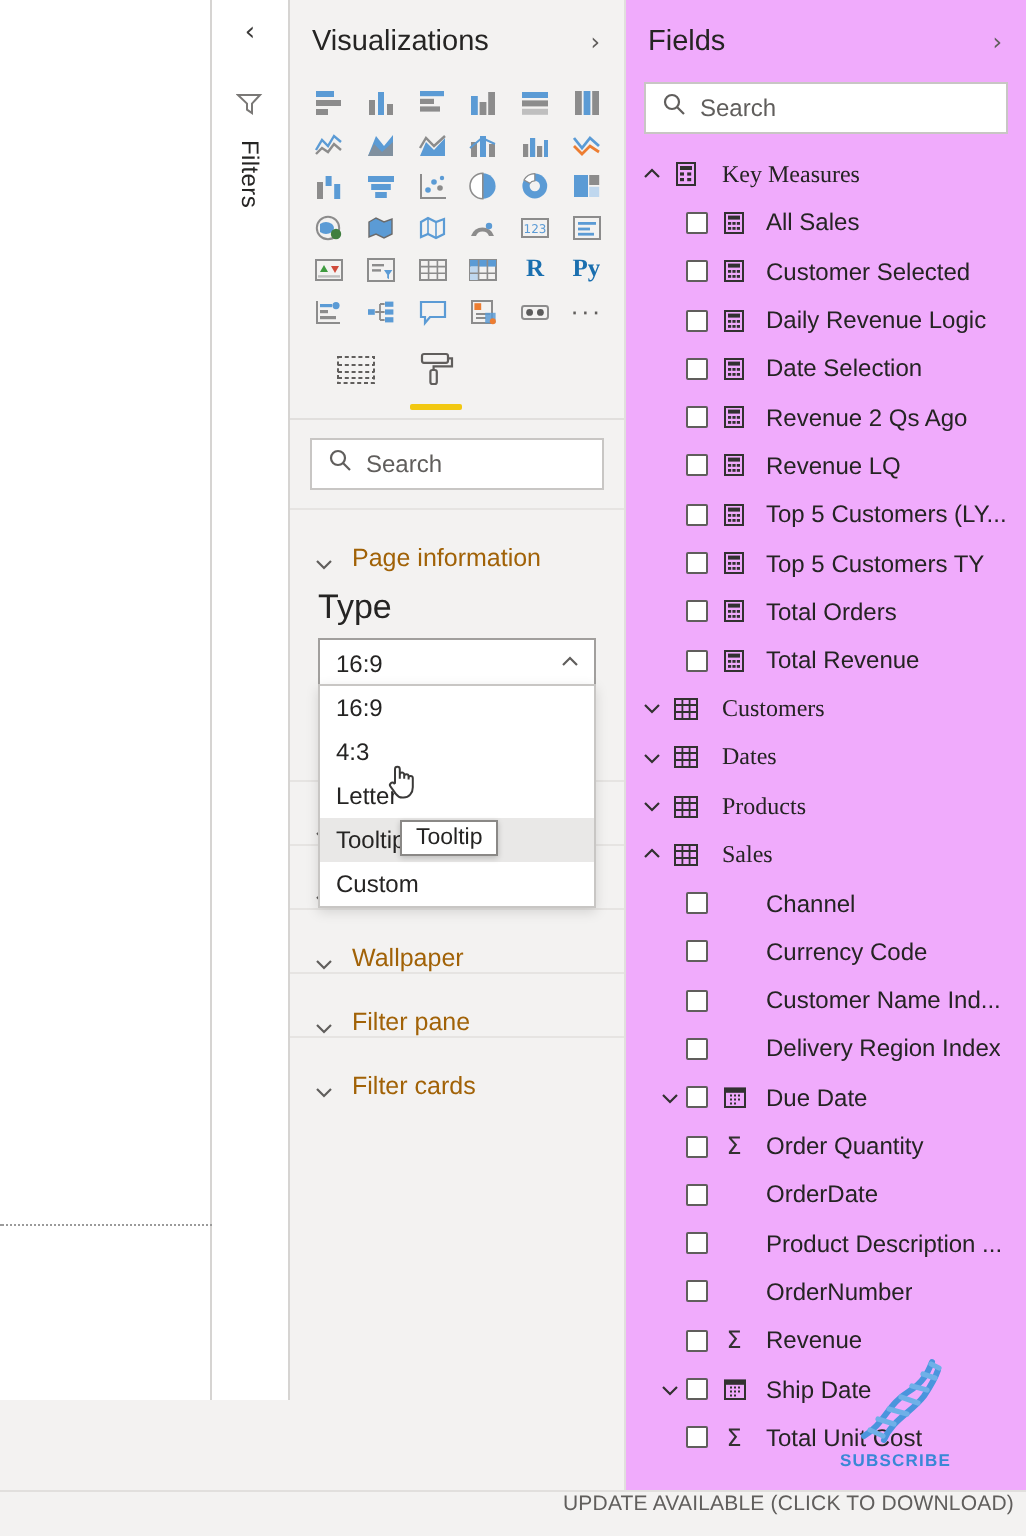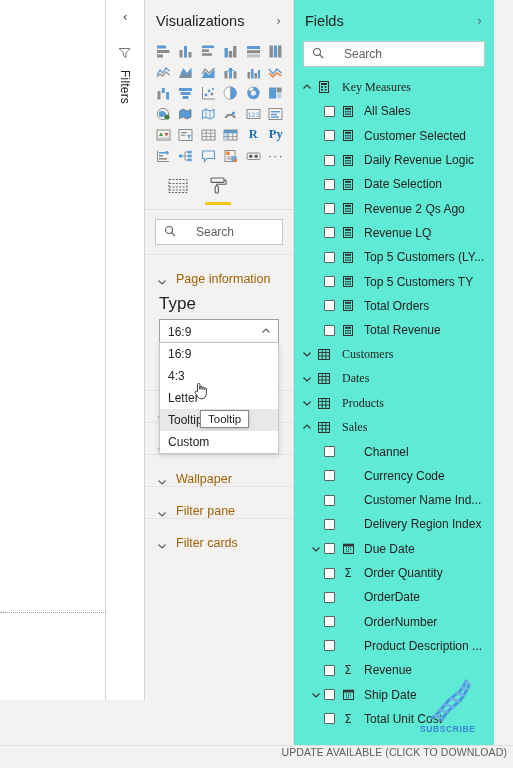--- a/index.html
+++ b/index.html
@@ -47,21 +47,21 @@
     writing-mode: vertical-rl;
     font-size: 12px; color: #252423; letter-spacing: .2px;
   }
   .filters-bottom-fill {
     position: absolute; left: 0; bottom: 0; width: 39px; height: 45px;
     background: #f3f2f1;
   }
 
   
   .viz-pane {
-    width: 149px; height: 745px;
+    width: 168px; height: 745px;
     background: #f3f2f1;
     border-right: 1px solid #e1dfdd;
     display: flex; flex-direction: column;
     overflow: hidden;
   }
   .pane-header {
     display: flex; align-items: center; justify-content: space-between;
     padding: 13px 10px 12px 11px;
   }
   .pane-title { font-size: 14.5px; color: #252423; font-weight: 400; }
@@ -92,21 +92,21 @@
     padding: 8px 0 0 20px; height: 36px;
   }
   .viz-tab { display: flex; flex-direction: column; align-items: center; cursor: pointer; }
   .viz-tab .underline { width: 26px; height: 3px; background: transparent; margin-top: 4px; border-radius: 1px; }
   .viz-tab.active .underline { background: #f2c811; }
 
   .viz-divider { height: 1px; background: #e1dfdd; margin-top: 4px; }
 
   .search-wrap { padding: 9px 10px 9px 10px; }
   .search-box {
-    display: flex; align-items: center; gap: 20px;
+    display: flex; align-items: center; gap: 7px;
     background: #ffffff; border: 1px solid #c8c6c4;
     height: 26px; padding: 0 8px;
   }
   .search-box .ph { font-size: 12px; color: #605e5c; }
 
   .accordion-row {
     display: flex; align-items: flex-end; gap: 9px;
     height: 32px; padding-left: 12px;
     border-top: 1px solid #e6e4e2;
     cursor: pointer;
@@ -150,21 +150,21 @@
     background: #ffffff; border: 1px solid #8a8886;
     box-shadow: 0 1px 3px rgba(0,0,0,.2);
     padding: 2px 7px; font-size: 11.5px; color: #252423;
     z-index: 40; white-space: nowrap;
   }
   .cursor-hand { position: absolute; left: 48px; top: 95px; z-index: 35; }
 
   
   .fields-pane {
     width: 200px; height: 745px;
-    background: #5eead4;
+    background: #f0abfc;
     display: flex; flex-direction: column;
     overflow: hidden;
   }
   .fields-search-wrap { padding: 0 9px 6px 9px; }
   .fields-list { flex: 1; overflow: hidden; padding-top: 2px; }
 
   .fld-row { display: flex; align-items: center; height: 24.3px; font-size: 12px; color: #252423; cursor: pointer; }
   .fld-chev { width: 16px; display: flex; justify-content: center; flex: none; }
   .fld-cb {
     width: 11px; height: 11px; border: 1px solid #605e5c; background: #fff;
@@ -892,26 +892,26 @@
         <span class="fld-label">Order Quantity</span>
       </div>
       <div class="fld-row i-child">
         <span class="fld-cb"></span>
         <span class="fld-icon" style="margin-left:4px"></span>
         <span class="fld-label">OrderDate</span>
       </div>
       <div class="fld-row i-child">
         <span class="fld-cb"></span>
         <span class="fld-icon" style="margin-left:4px"></span>
+        <span class="fld-label">Product Description ...</span>
+      </div>
+      <div class="fld-row i-child">
+        <span class="fld-cb"></span>
+        <span class="fld-icon" style="margin-left:4px"></span>
         <span class="fld-label">OrderNumber</span>
-      </div>
-      <div class="fld-row i-child">
-        <span class="fld-cb"></span>
-        <span class="fld-icon" style="margin-left:4px"></span>
-        <span class="fld-label">Product Description ...</span>
       </div>
       <div class="fld-row i-child">
         <span class="fld-cb"></span>
         <span class="fld-icon" style="margin-left:4px;font-size:12px;color:#323130;font-family:'DejaVu Sans',sans-serif;">Σ</span>
         <span class="fld-label">Revenue</span>
       </div>
 
       <div class="fld-row i-child-exp">
         <span class="fld-chev">
             <svg width="10" height="10" viewBox="0 0 10 10">

